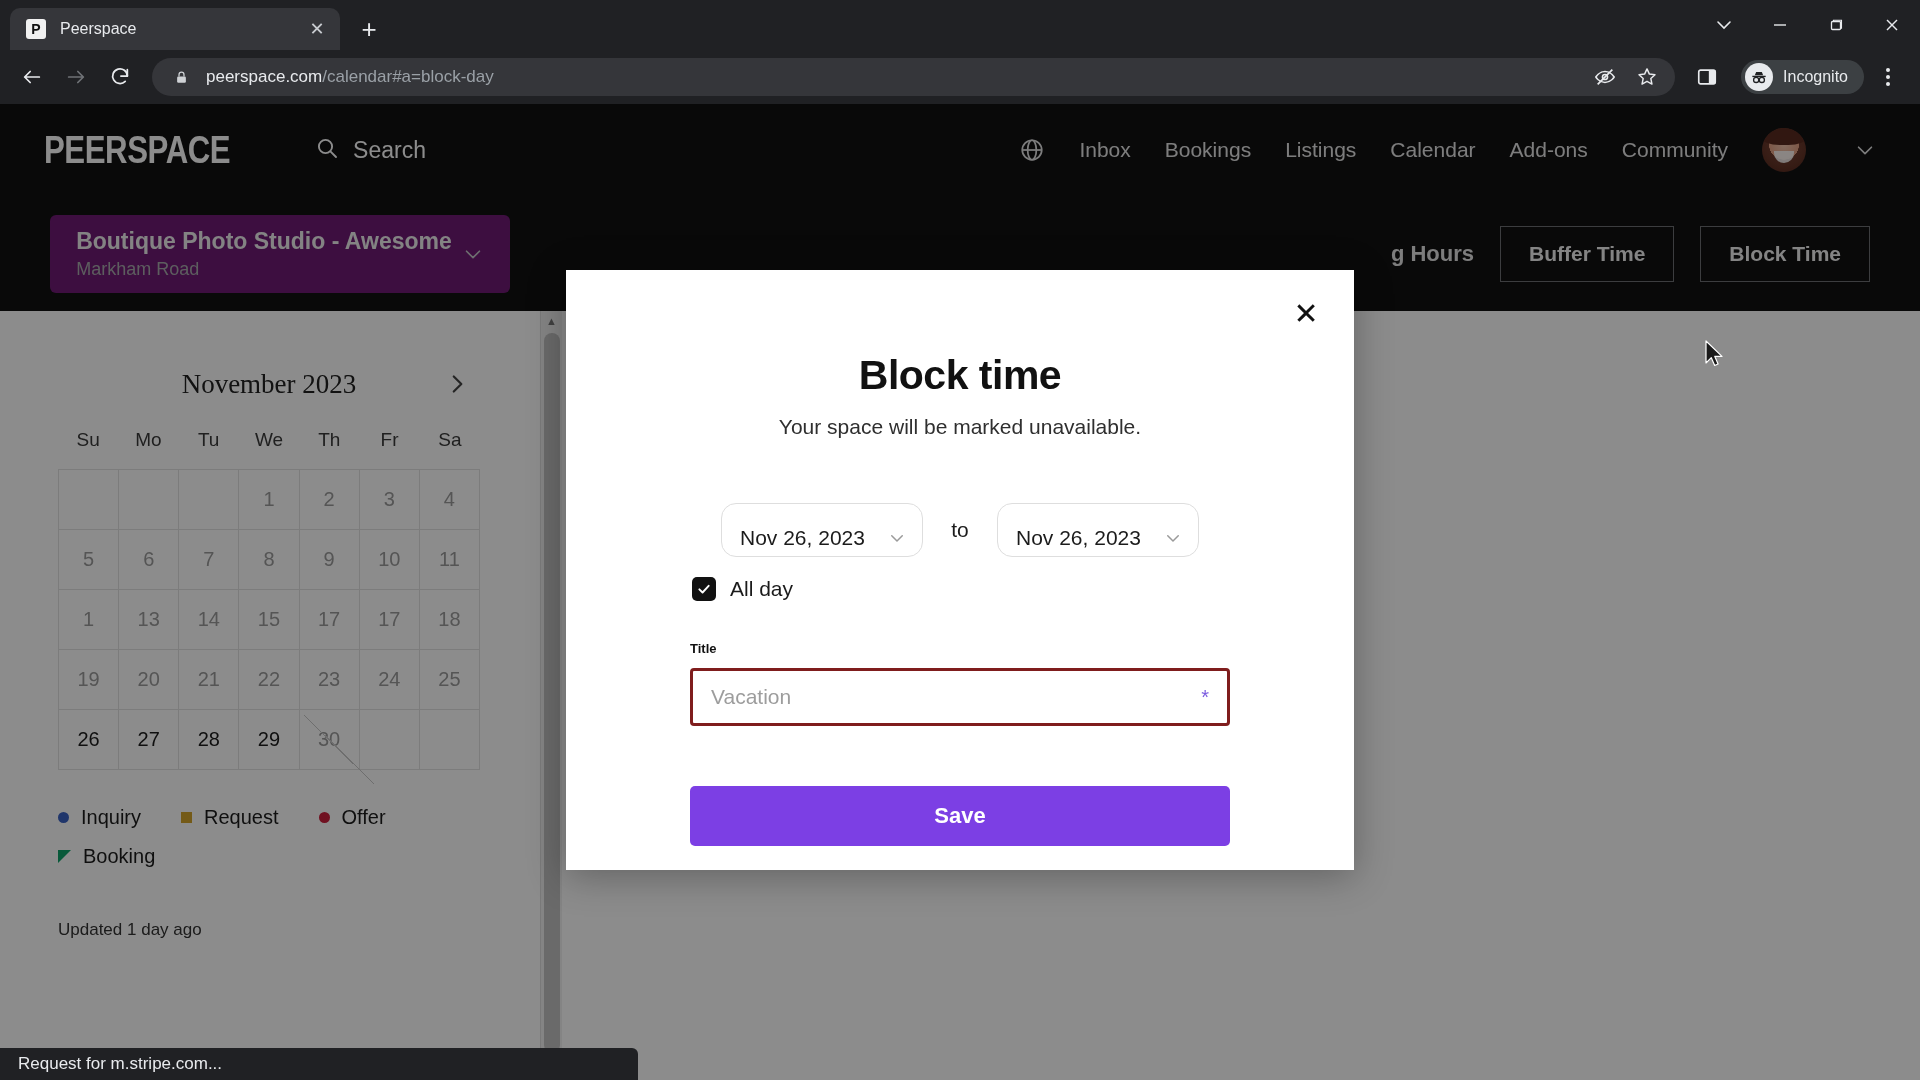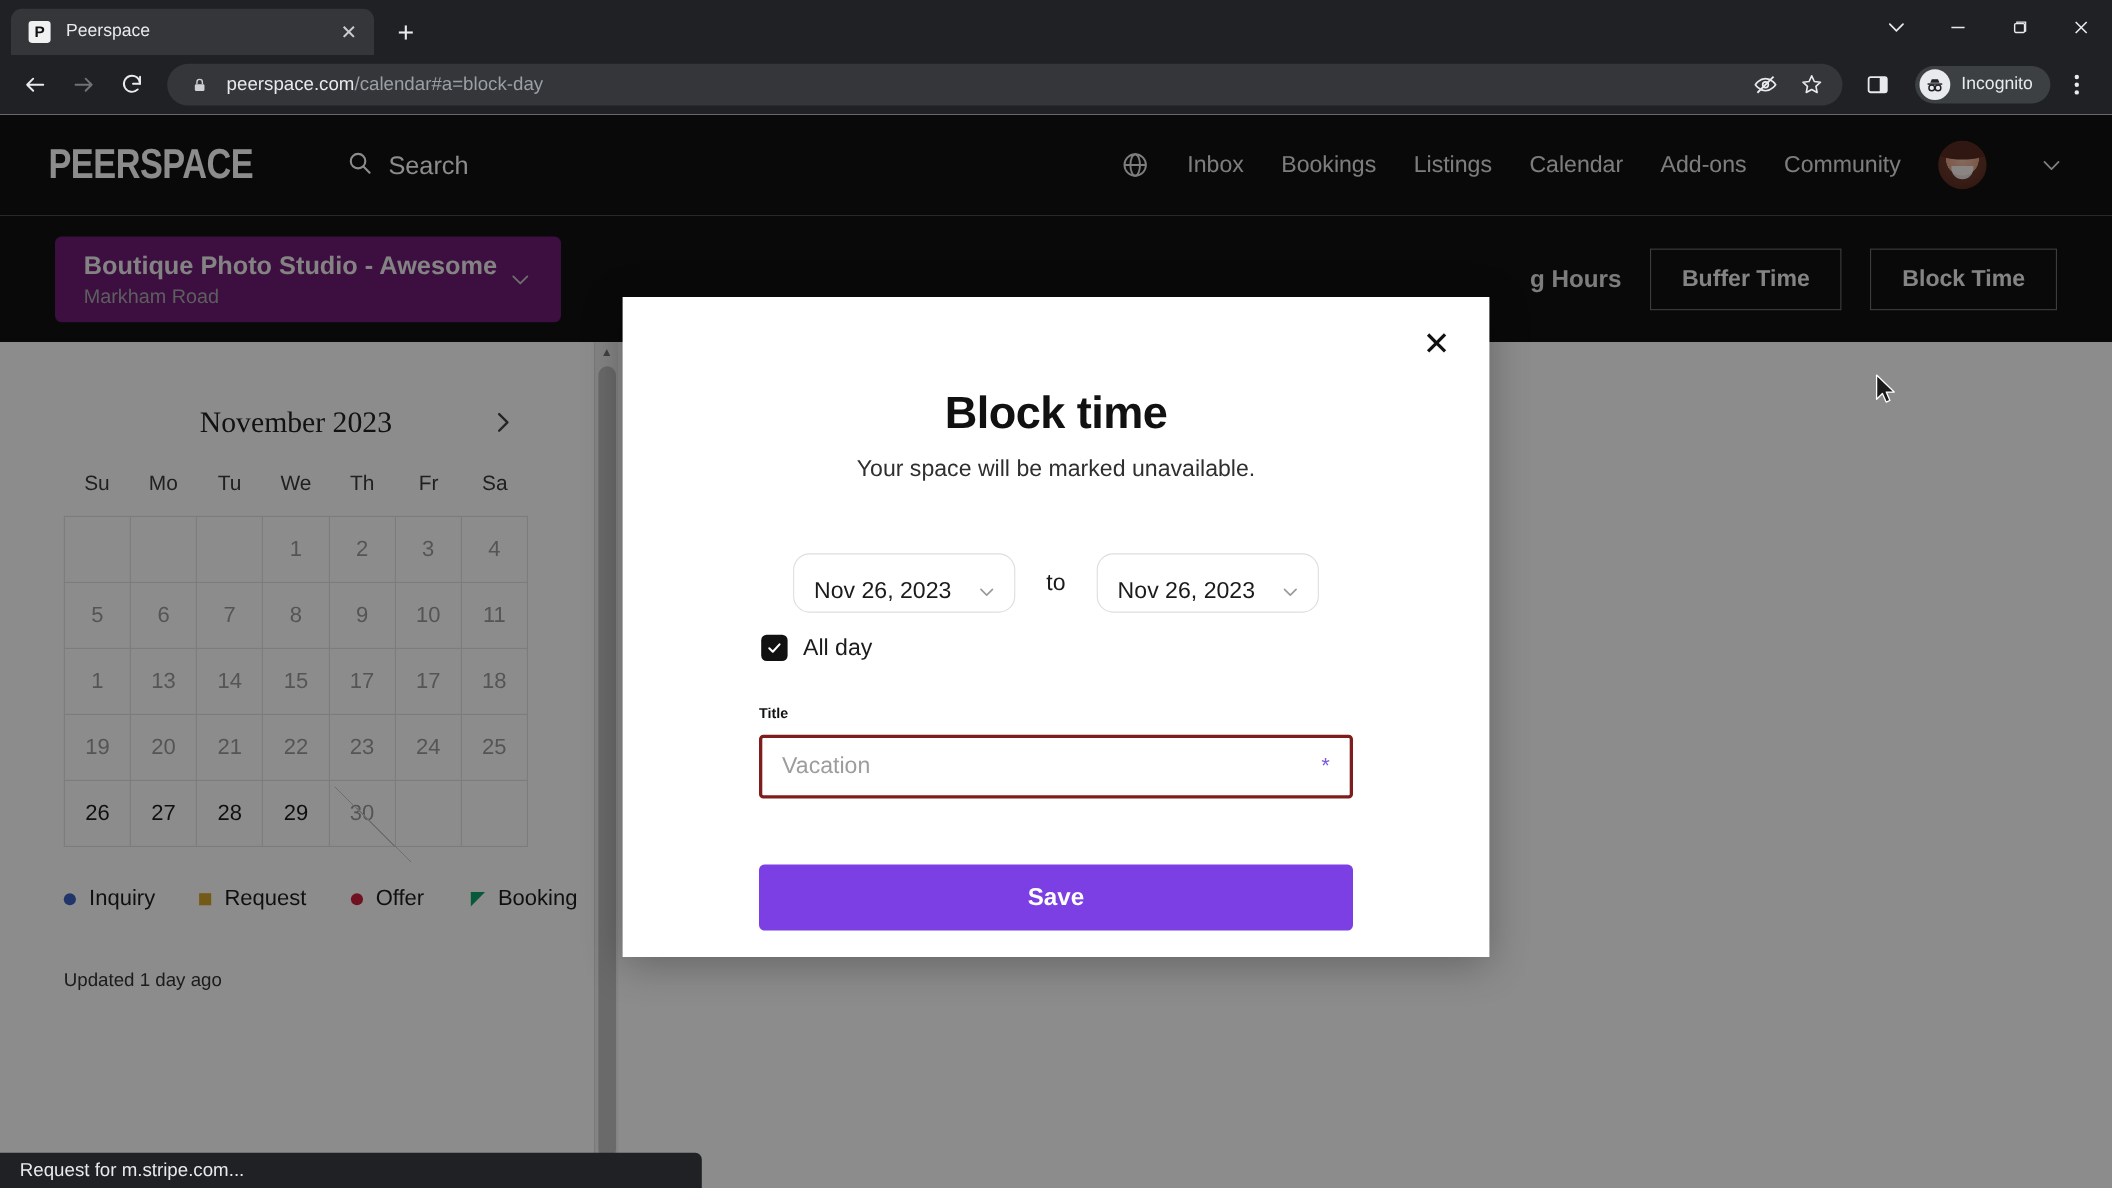--- a/index.html
+++ b/index.html
@@ -171,21 +171,21 @@
     font-size: 20px; color: #9b9b9b; position: relative;
   }
   .cal-cell.current { color: #1d1d1d; }
   .cal-cell.slash::after {
     content: ""; position: absolute; left: 8%; top: 8%; width: 118%; height: 118%;
     background: linear-gradient(to top right, transparent calc(50% - 0.5px), #c9c9c9 calc(50% - 0.5px), #c9c9c9 calc(50% + 0.5px), transparent calc(50% + 0.5px));
     pointer-events: none;
   }
   .cal-cell.empty { color: transparent; }
 
-  .legend { margin-top: 36px; display: flex; flex-direction: row; gap: 16px; }
+  .legend { margin-top: 36px; display: flex; flex-direction: column; gap: 16px; }
   .legend-row { display: flex; align-items: center; gap: 14px; }
   .legend-item { display: flex; align-items: center; gap: 12px; margin-right: 26px; }
   .legend-item span.label { font-size: 20px; color: #1d1d1d; }
   .dot { width: 11px; height: 11px; border-radius: 50%; display:block; flex:none; }
   .sq { width: 11px; height: 11px; display:block; flex:none; }
   .tri {
     width: 0; height: 0; border-left: 13px solid #0fa36b;
     border-bottom: 13px solid transparent; display:block; flex:none;
   }
   .updated { margin-top: 52px; font-size: 17px; color: #333; }

